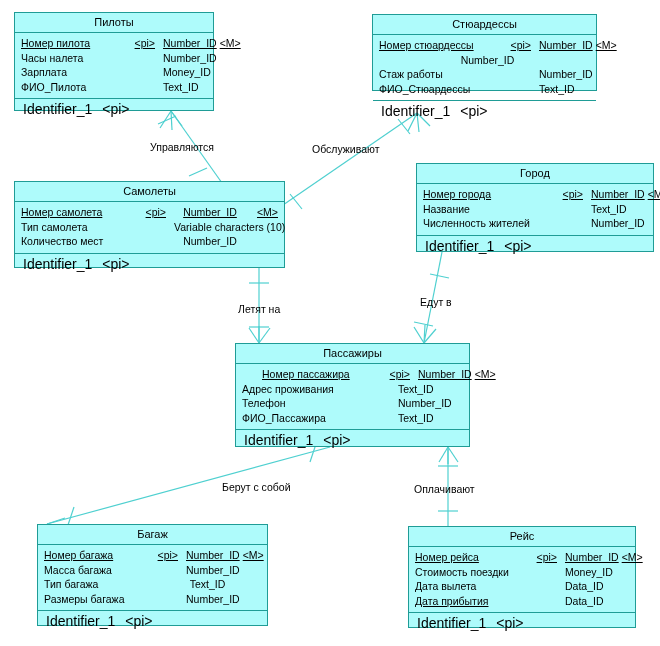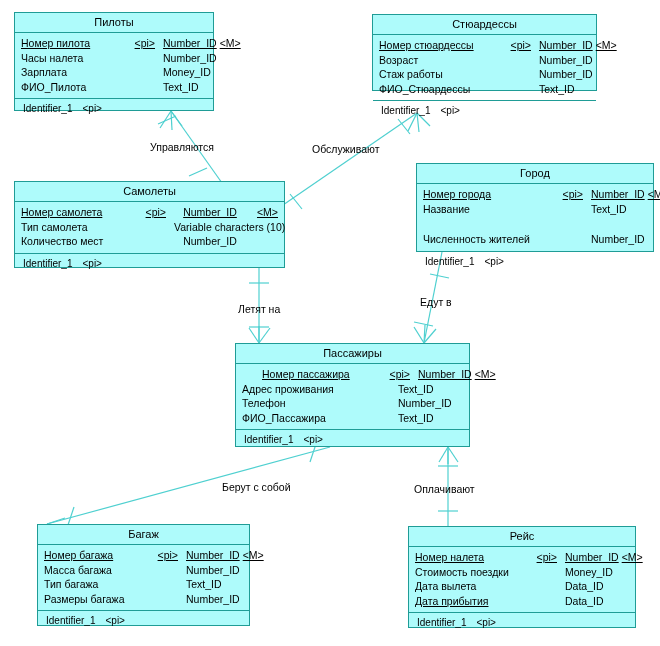--- a/index.html
+++ b/index.html
@@ -70,21 +70,21 @@
     flex: 0 0 auto;
   }
   .attr-type.pk { text-decoration: underline; }
   .attr-m {
     flex: 0 0 auto;
     text-align: right;
   }
   .attr-m.pk { text-decoration: underline; }
   .spacer { flex: 1 1 auto; }
   .identifier {
-    font-size: 10px;
+    font-size: 14px;
     line-height: 14.5px;
     color: #000;
     padding: 3px 6px 4px 8px;
     white-space: nowrap;
   }
   .ident-pi { padding-left: 10px; }
   .rel-label {
     position: absolute;
     font-size: 10.5px;
     color: #000;
@@ -214,21 +214,20 @@
         <div class="attr-list">
           <div class="attr-row">
             <span class="attr-name pk" style="min-width: 122px;">Номер стюардессы</span>
             <span class="attr-pi pk" style="min-width: 30px;">&lt;pi&gt;</span>
             <span class="spacer" style="min-width: 8px;"></span>
             <span class="attr-type pk">Number_ID</span>
             <span class="spacer"></span>
             <span class="attr-m pk" style="min-width: 24px;">&lt;M&gt;</span>
           </div>
           <div class="attr-row">
-            <span class="attr-name" style="min-width: 122px;">Возраст</span>
             <span class="attr-pi" style="min-width: 30px;"></span>
             <span class="spacer" style="min-width: 8px;"></span>
             <span class="attr-type">Number_ID</span>
             <span class="spacer"></span>
             <span class="attr-m" style="min-width: 24px;"></span>
           </div>
           <div class="attr-row">
             <span class="attr-name" style="min-width: 122px;">Стаж работы</span>
             <span class="attr-pi" style="min-width: 30px;"></span>
             <span class="spacer" style="min-width: 8px;"></span>
@@ -290,21 +289,21 @@
           </div>
           <div class="attr-row">
             <span class="attr-name" style="min-width: 130px;">Название</span>
             <span class="attr-pi" style="min-width: 30px;"></span>
             <span class="spacer" style="min-width: 8px;"></span>
             <span class="attr-type">Text_ID</span>
             <span class="spacer"></span>
             <span class="attr-m" style="min-width: 24px;"></span>
           </div>
           <div class="attr-row">
-            <span class="attr-name" style="min-width: 130px; margin-top: 16px;">Численность жителей</span>
+            <span class="attr-name" style="min-width: 130px;">Численность жителей</span>
             <span class="attr-pi" style="min-width: 30px;"></span>
             <span class="spacer" style="min-width: 8px;"></span>
             <span class="attr-type">Number_ID</span>
             <span class="spacer"></span>
             <span class="attr-m" style="min-width: 24px;"></span>
           </div>
         </div>
         <div class="identifier"><span>Identifier_1</span><span class="ident-pi">&lt;pi&gt;</span></div>
       </div>
       <div class="entity" style="left: 235px; top: 343px; width: 235px; height: 104px;">
@@ -338,21 +337,21 @@
             <span class="attr-name" style="min-width: 118px;">ФИО_Пассажира</span>
             <span class="attr-pi" style="min-width: 30px;"></span>
             <span class="spacer" style="min-width: 8px;"></span>
             <span class="attr-type">Text_ID</span>
             <span class="spacer"></span>
             <span class="attr-m" style="min-width: 24px;"></span>
           </div>
         </div>
         <div class="identifier"><span>Identifier_1</span><span class="ident-pi">&lt;pi&gt;</span></div>
       </div>
-      <div class="entity" style="left: 37px; top: 524px; width: 213px; height: 102px;">
+      <div class="entity" style="left: 37px; top: 524px; width: 231px; height: 102px;">
         <div class="entity-title">Багаж</div>
         <div class="attr-list">
           <div class="attr-row">
             <span class="attr-name pk" style="min-width: 104px;">Номер багажа</span>
             <span class="attr-pi pk" style="min-width: 30px;">&lt;pi&gt;</span>
             <span class="spacer" style="min-width: 8px;"></span>
             <span class="attr-type pk">Number_ID</span>
             <span class="spacer"></span>
             <span class="attr-m pk" style="min-width: 24px;">&lt;M&gt;</span>
           </div>
@@ -380,21 +379,21 @@
             <span class="spacer"></span>
             <span class="attr-m" style="min-width: 24px;"></span>
           </div>
         </div>
         <div class="identifier"><span>Identifier_1</span><span class="ident-pi">&lt;pi&gt;</span></div>
       </div>
       <div class="entity" style="left: 408px; top: 526px; width: 228px; height: 102px;">
         <div class="entity-title">Рейс</div>
         <div class="attr-list">
           <div class="attr-row">
-            <span class="attr-name pk" style="min-width: 112px;">Номер налета</span>
+            <span class="attr-name pk" style="min-width: 112px;">Номер рейса</span>
             <span class="attr-pi pk" style="min-width: 30px;">&lt;pi&gt;</span>
             <span class="spacer" style="min-width: 8px;"></span>
             <span class="attr-type pk">Number_ID</span>
             <span class="spacer"></span>
             <span class="attr-m pk" style="min-width: 24px;">&lt;M&gt;</span>
           </div>
           <div class="attr-row">
             <span class="attr-name" style="min-width: 112px;">Стоимость поездки</span>
             <span class="attr-pi" style="min-width: 30px;"></span>
             <span class="spacer" style="min-width: 8px;"></span>

